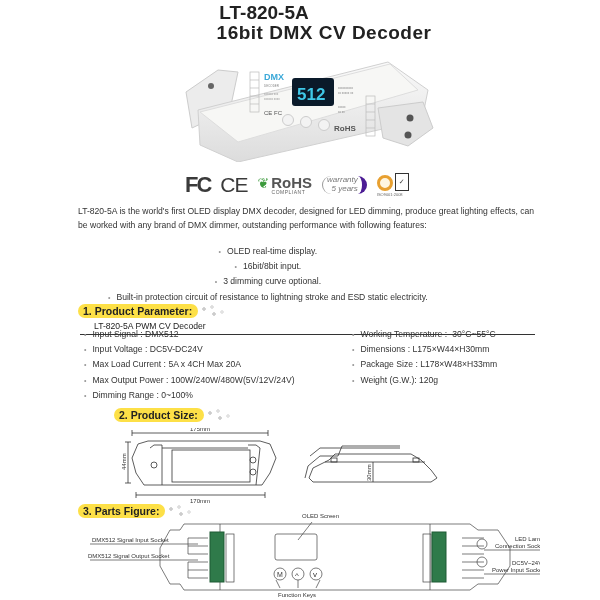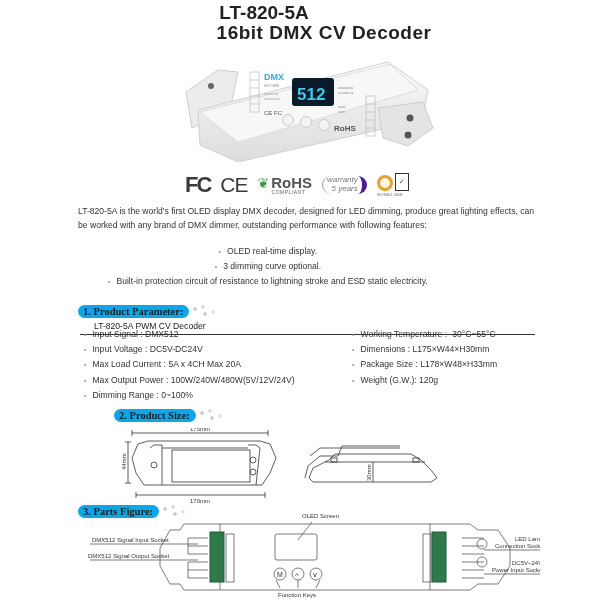--- a/index.html
+++ b/index.html
@@ -17,21 +17,21 @@
   .leaf { color:#3c9a3c; font-size:14px; margin-right:2px; }
   .warranty { border-left:1px solid #999; border-right:5px solid #4c1d95; border-radius:10px; padding:0 4px; font-size:8px; color:#777; text-align:right; line-height:1.1; font-style:italic; }
   .iso { display:flex; align-items:flex-end; gap:2px; }
   .iso-circle { width:16px; height:16px; border-radius:50%; border:3px solid #e8a030; box-sizing:border-box; background:#fff6e0; }
   .iso-box { width:12px; height:16px; border:1px solid #333; font-size:7px; text-align:center; line-height:16px; }
   .iso-text { position:absolute; font-size:4px; color:#666; }
   .intro { position:absolute; left:78px; top:205px; width:460px; font-size:8.6px; line-height:13.5px; color:#333; }
   .features { position:absolute; left:96px; top:232px; font-size:8.6px; line-height:14.2px; color:#333; margin:12px; padding:0; list-style:none;text-align:center; }
   .features li::before, .plist li::before { content:"•"; color:#999; margin-right:6px; font-size:7px; }
   .sec { position:absolute; left:78px; height:16px; display:flex; align-items:center; }
-  .sec-pill { background:#0ea5e9; border-radius:8px; padding:1px 6px 1px 5px; font-weight:bold; font-size:10.5px; color:#222;font-family:Liberation Serif, serif; }
+  .sec-pill { background:#fde047; border-radius:8px; padding:1px 6px 1px 5px; font-weight:bold; font-size:10.5px; color:#222; }
   .sec-dots { width:30px; height:14px; margin-left:2px; background:radial-gradient(circle at 4px 5px,#ccc 1.5px,transparent 2px),radial-gradient(circle at 12px 3px,#ddd 1.5px,transparent 2px),radial-gradient(circle at 14px 10px,#ccc 1.5px,transparent 2px),radial-gradient(circle at 22px 8px,#e2e2e2 1.5px,transparent 2px); }
   .subhead { position:absolute; left:94px; top:321px; font-weight:normal; font-size:8.6px; color:#222; }
   .rule { position:absolute; left:80px; top:334px; width:455px; height:1px; background:#333; }
   .plist { position:absolute; top:327px; margin:0; padding:0; list-style:none; font-size:8.6px; line-height:14.2px; color:#333; }
   .plist.left { left:84px; }
   .plist.right { left:352px; }
   .diagram { position:absolute; }
   .lbl { font-family:"Liberation Sans", sans-serif; font-size:6px; fill:#333; }
 </style>
 </head>
@@ -107,20 +107,21 @@
   <span class="cert iso" style="position:relative;padding-bottom:6px;">
     <span class="iso-circle"></span>
       <span class="iso-box">✓</span>
     <span class="iso-text" style="left:0;bottom:0;">ISO9001:2008</span>
   </span>
 </div>
 
 <div class="intro">LT-820-5A is the world's first OLED display DMX decoder, designed for LED dimming, produce great lighting effects, can be worked with any brand of DMX dimmer, outstanding performance with following features:</div>
 <ul class="features">
   <li>OLED real-time display.</li>
+  <li>16bit/8bit input.</li>
   <li>3 dimming curve optional.</li>
   <li>Built-in protection circuit of resistance to lightning stroke and ESD static electricity.</li>
 </ul>
 
 <div class="sec" style="top:303px;">
   <span class="sec-pill">1. Product Parameter:</span>
   <span class="sec-dots"></span>
 </div>
 <div class="subhead">LT-820-5A PWM CV Decoder</div>
 <div class="rule"></div>

